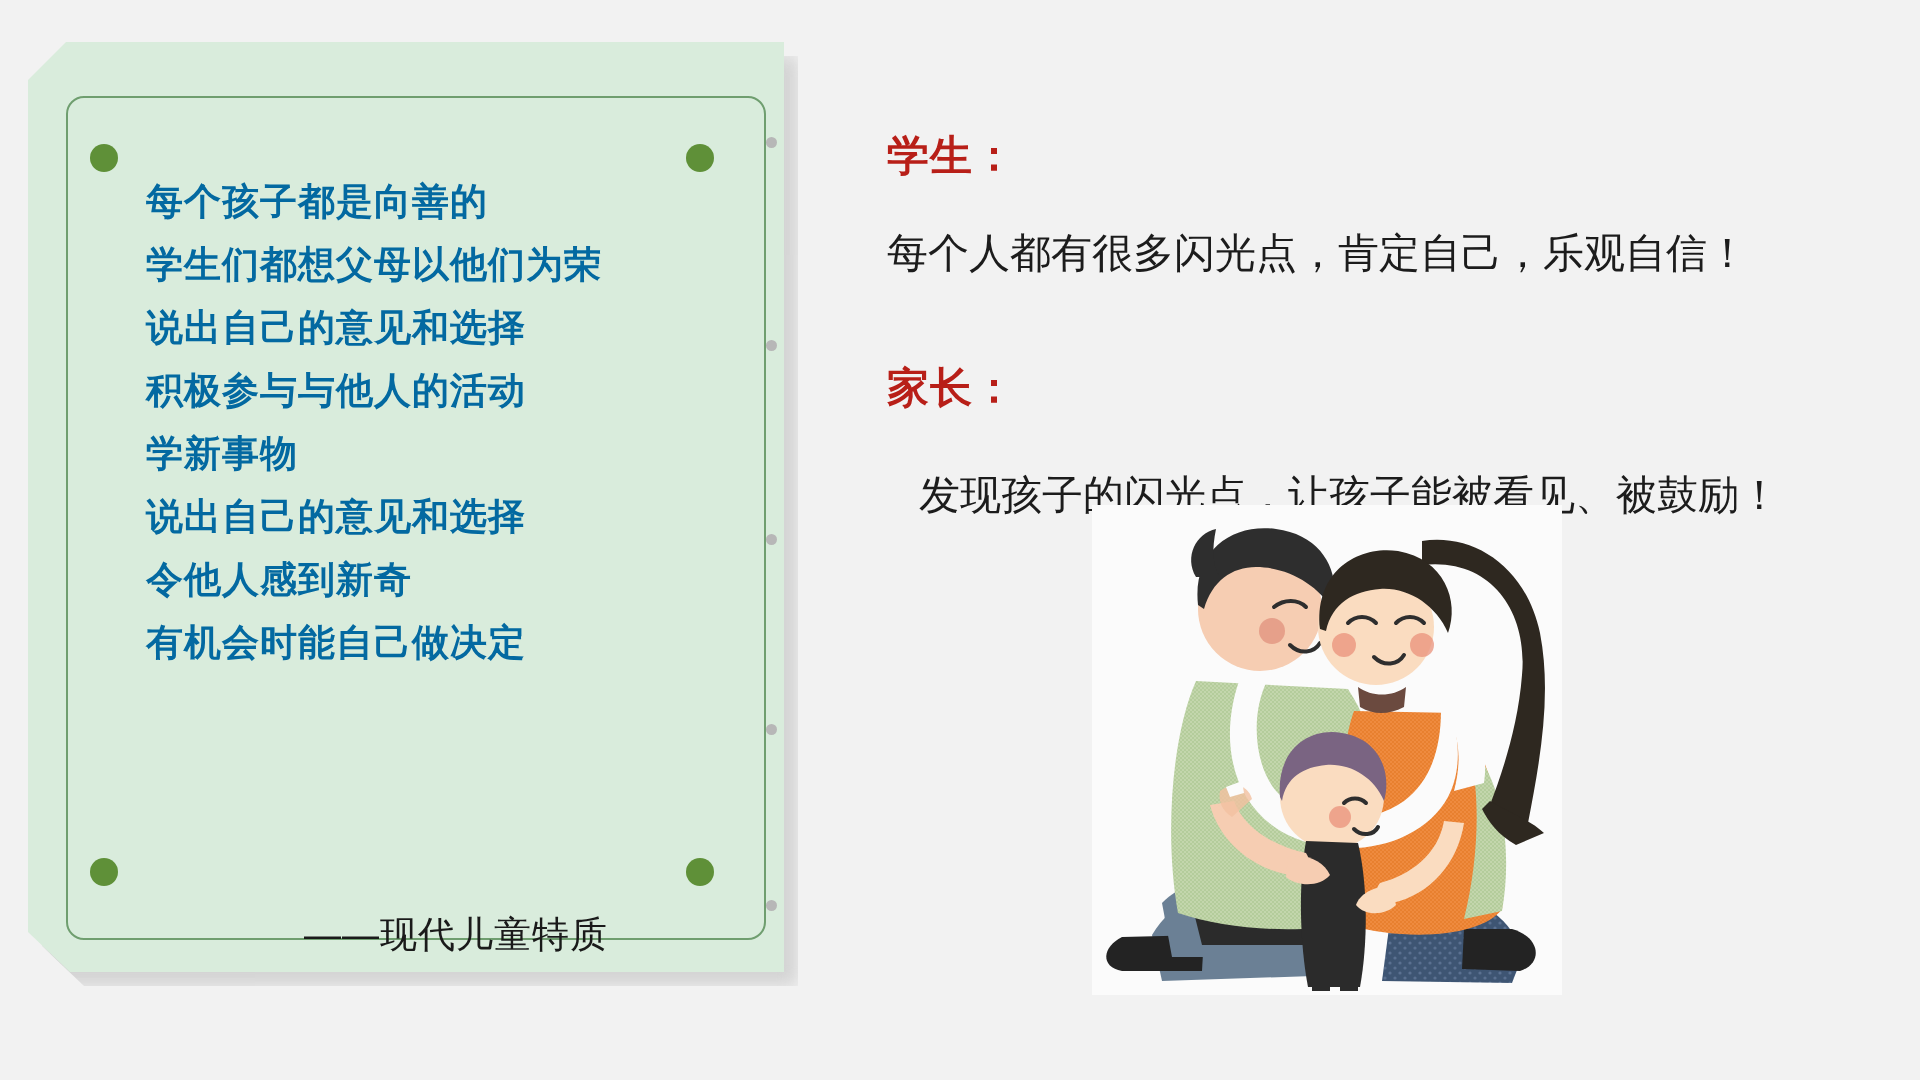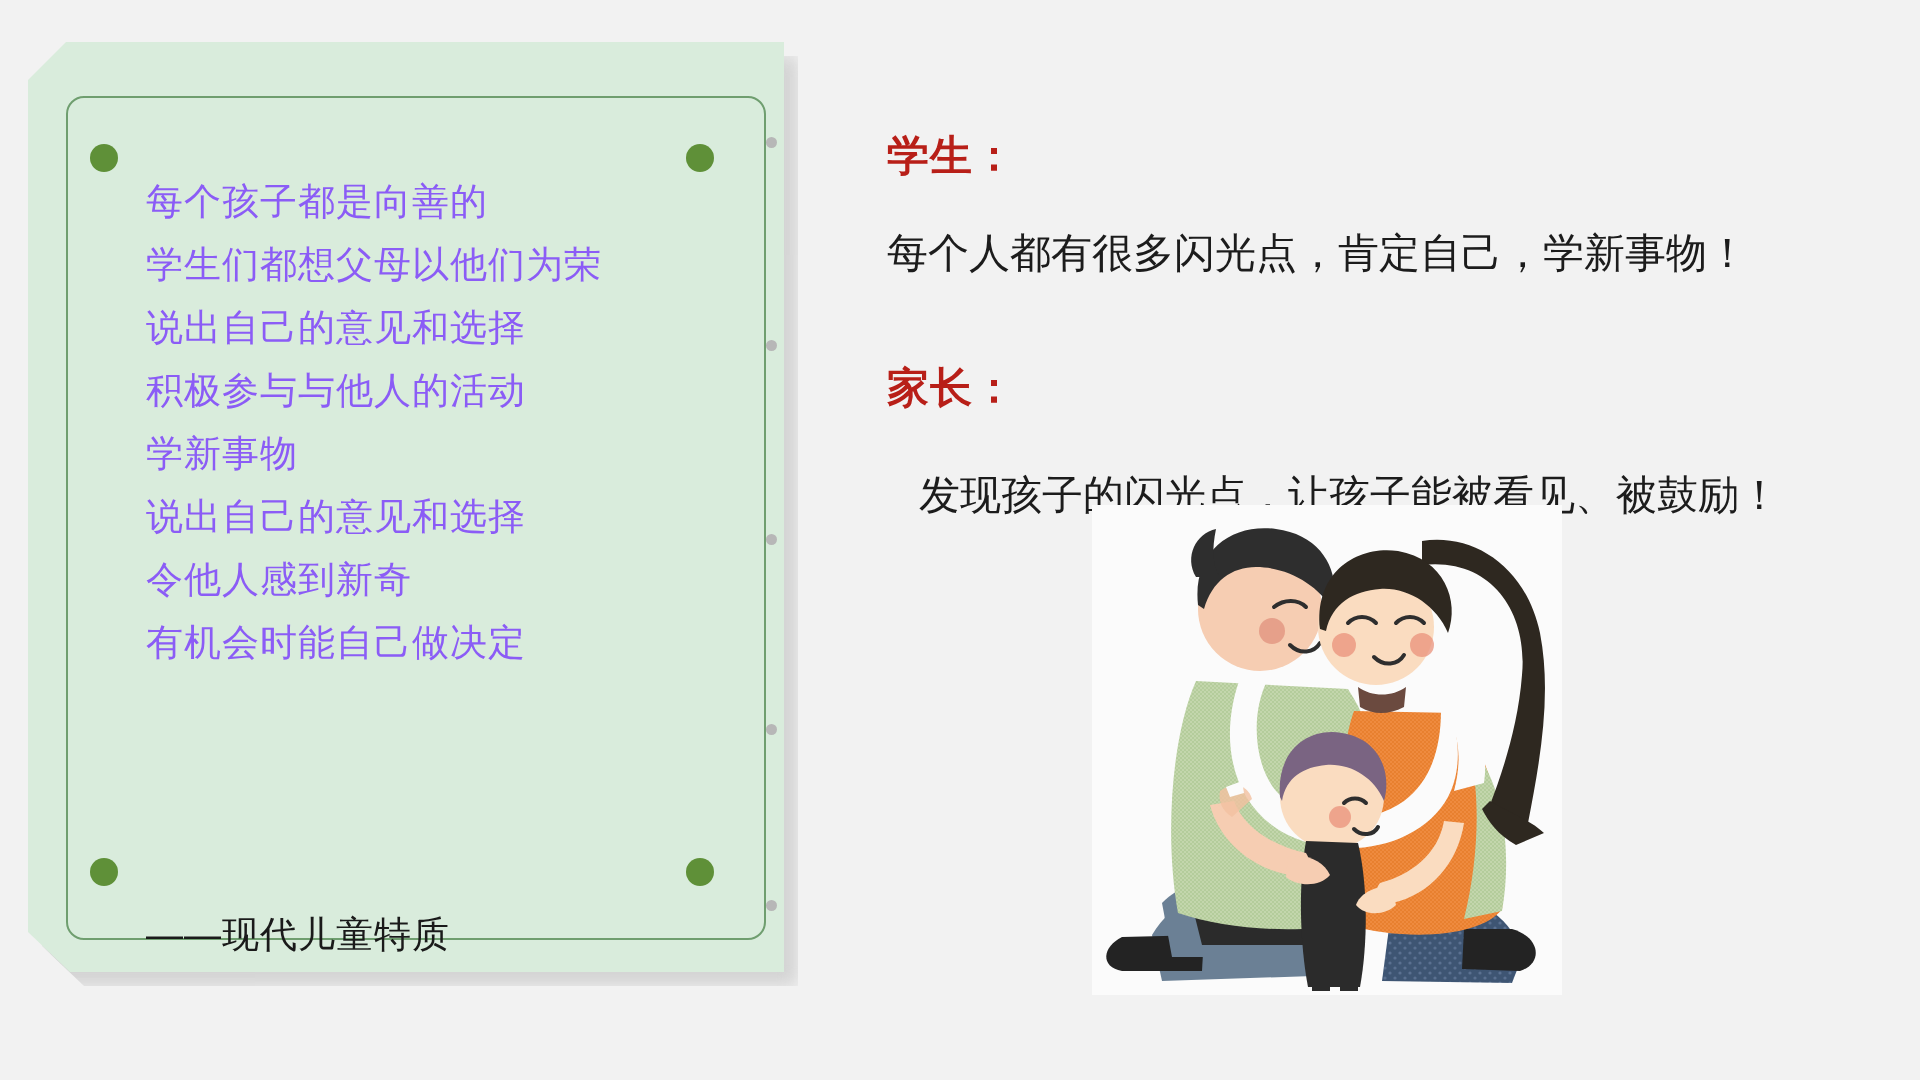--- a/index.html
+++ b/index.html
@@ -80,30 +80,31 @@
 
   #card-lines {
     position: absolute;
     left: 118px;
     top: 128px;
     width: 560px;
   }
   .card-line {
     font-size: 37px;
     line-height: 63px;
-    color: #8b5cf6;
+    color: #0369a1;
     white-space: nowrap;
     letter-spacing: 1px;
+    font-weight: bold;
   }
   #card-attribution {
     position: absolute;
     left: 0;
     top: 740px;
     width: 620px;
-    text-align: left;
+    text-align: center;
     font-size: 37px;
     color: #1a1a1a;
     letter-spacing: 1px;
     white-space: nowrap;
   }
 
   
   #right-col {
     position: absolute;
     left: 848px;
@@ -173,21 +174,21 @@
     <div class="card-line">令他人感到新奇</div>
     <div class="card-line">有机会时能自己做决定</div>
     <div id="card-attribution">——现代儿童特质</div>
   </div>
 </div>
 
 <div id="right-col">
 
   <div class="heading-red" id="heading-student">学生：</div>
 
-  <div class="body-line" id="student-text">每个人都有很多闪光点，肯定自己，学新事物！</div>
+  <div class="body-line" id="student-text">每个人都有很多闪光点，肯定自己，乐观自信！</div>
 
   <div class="heading-red" id="heading-parent">家长：</div>
 
   <div class="body-line" id="parent-text">发现孩子的闪光点，让孩子能被看见、被鼓励！</div>
 
   <div id="illustration">
     <svg viewBox="0 0 470 490" xmlns="http://www.w3.org/2000/svg">
       <defs>
         <pattern id="knit" width="4" height="4" patternUnits="userSpaceOnUse">
           <rect width="4" height="4" fill="#c3d6ac"></rect>

